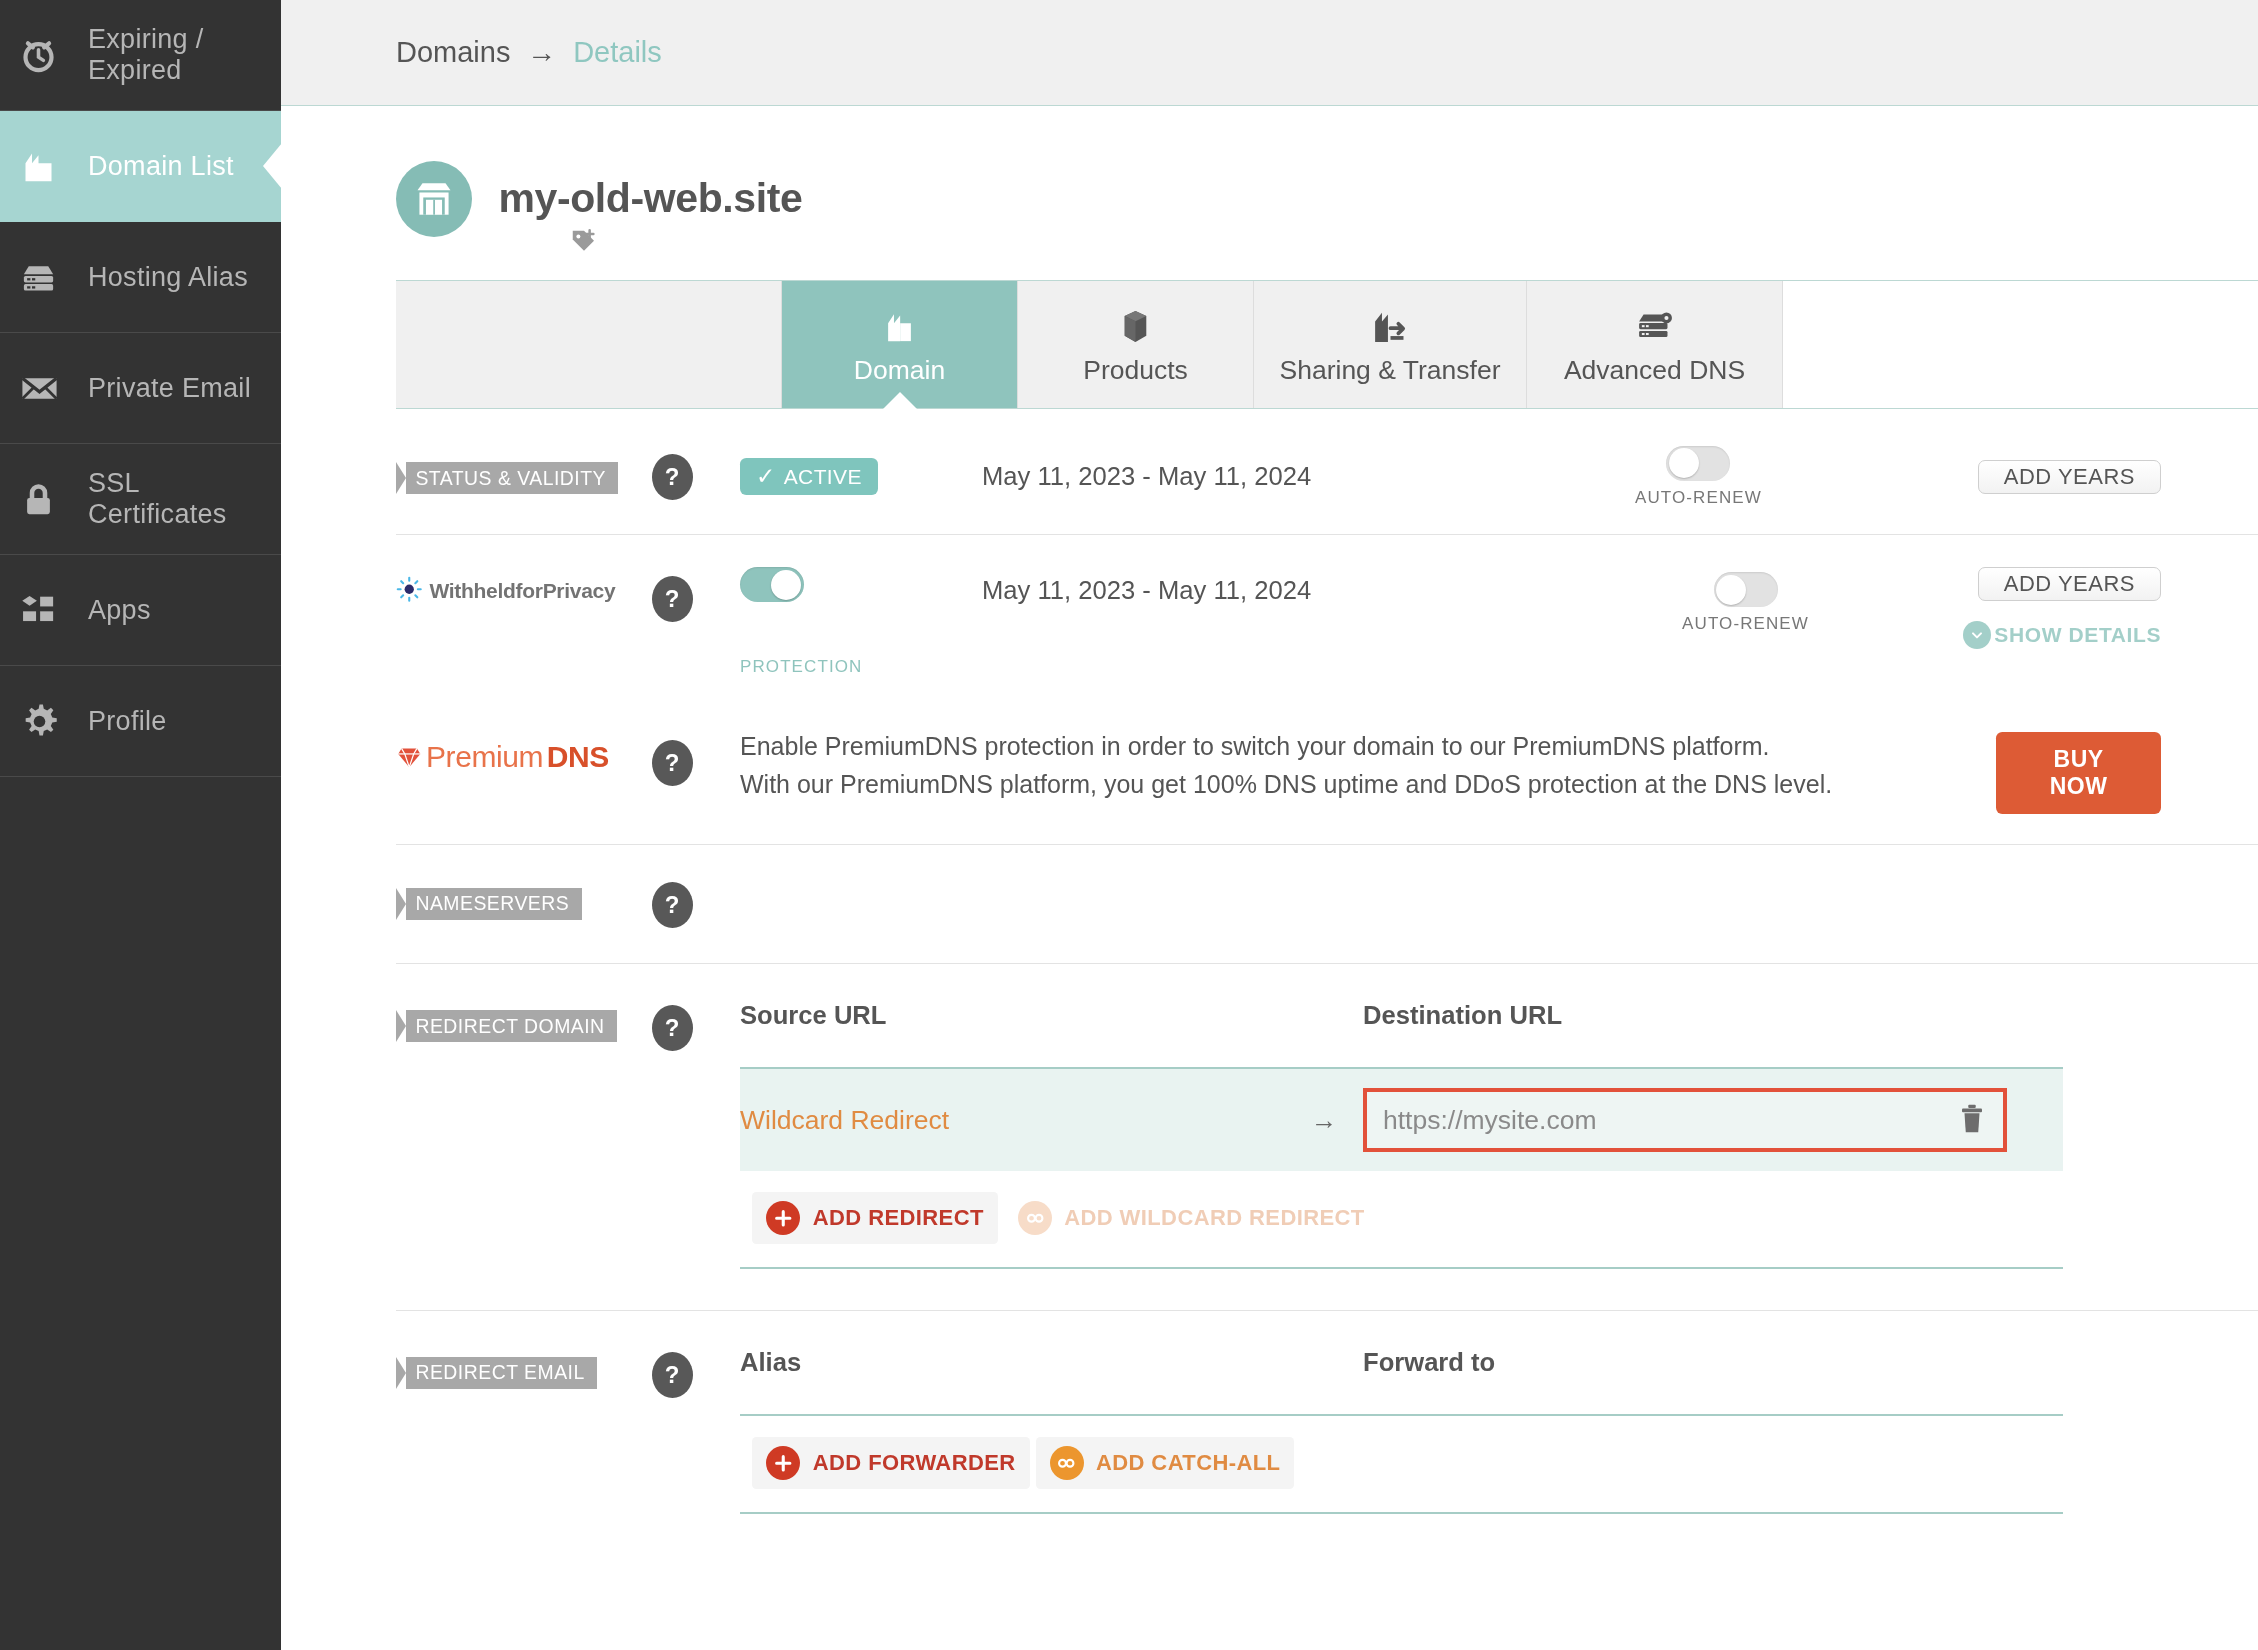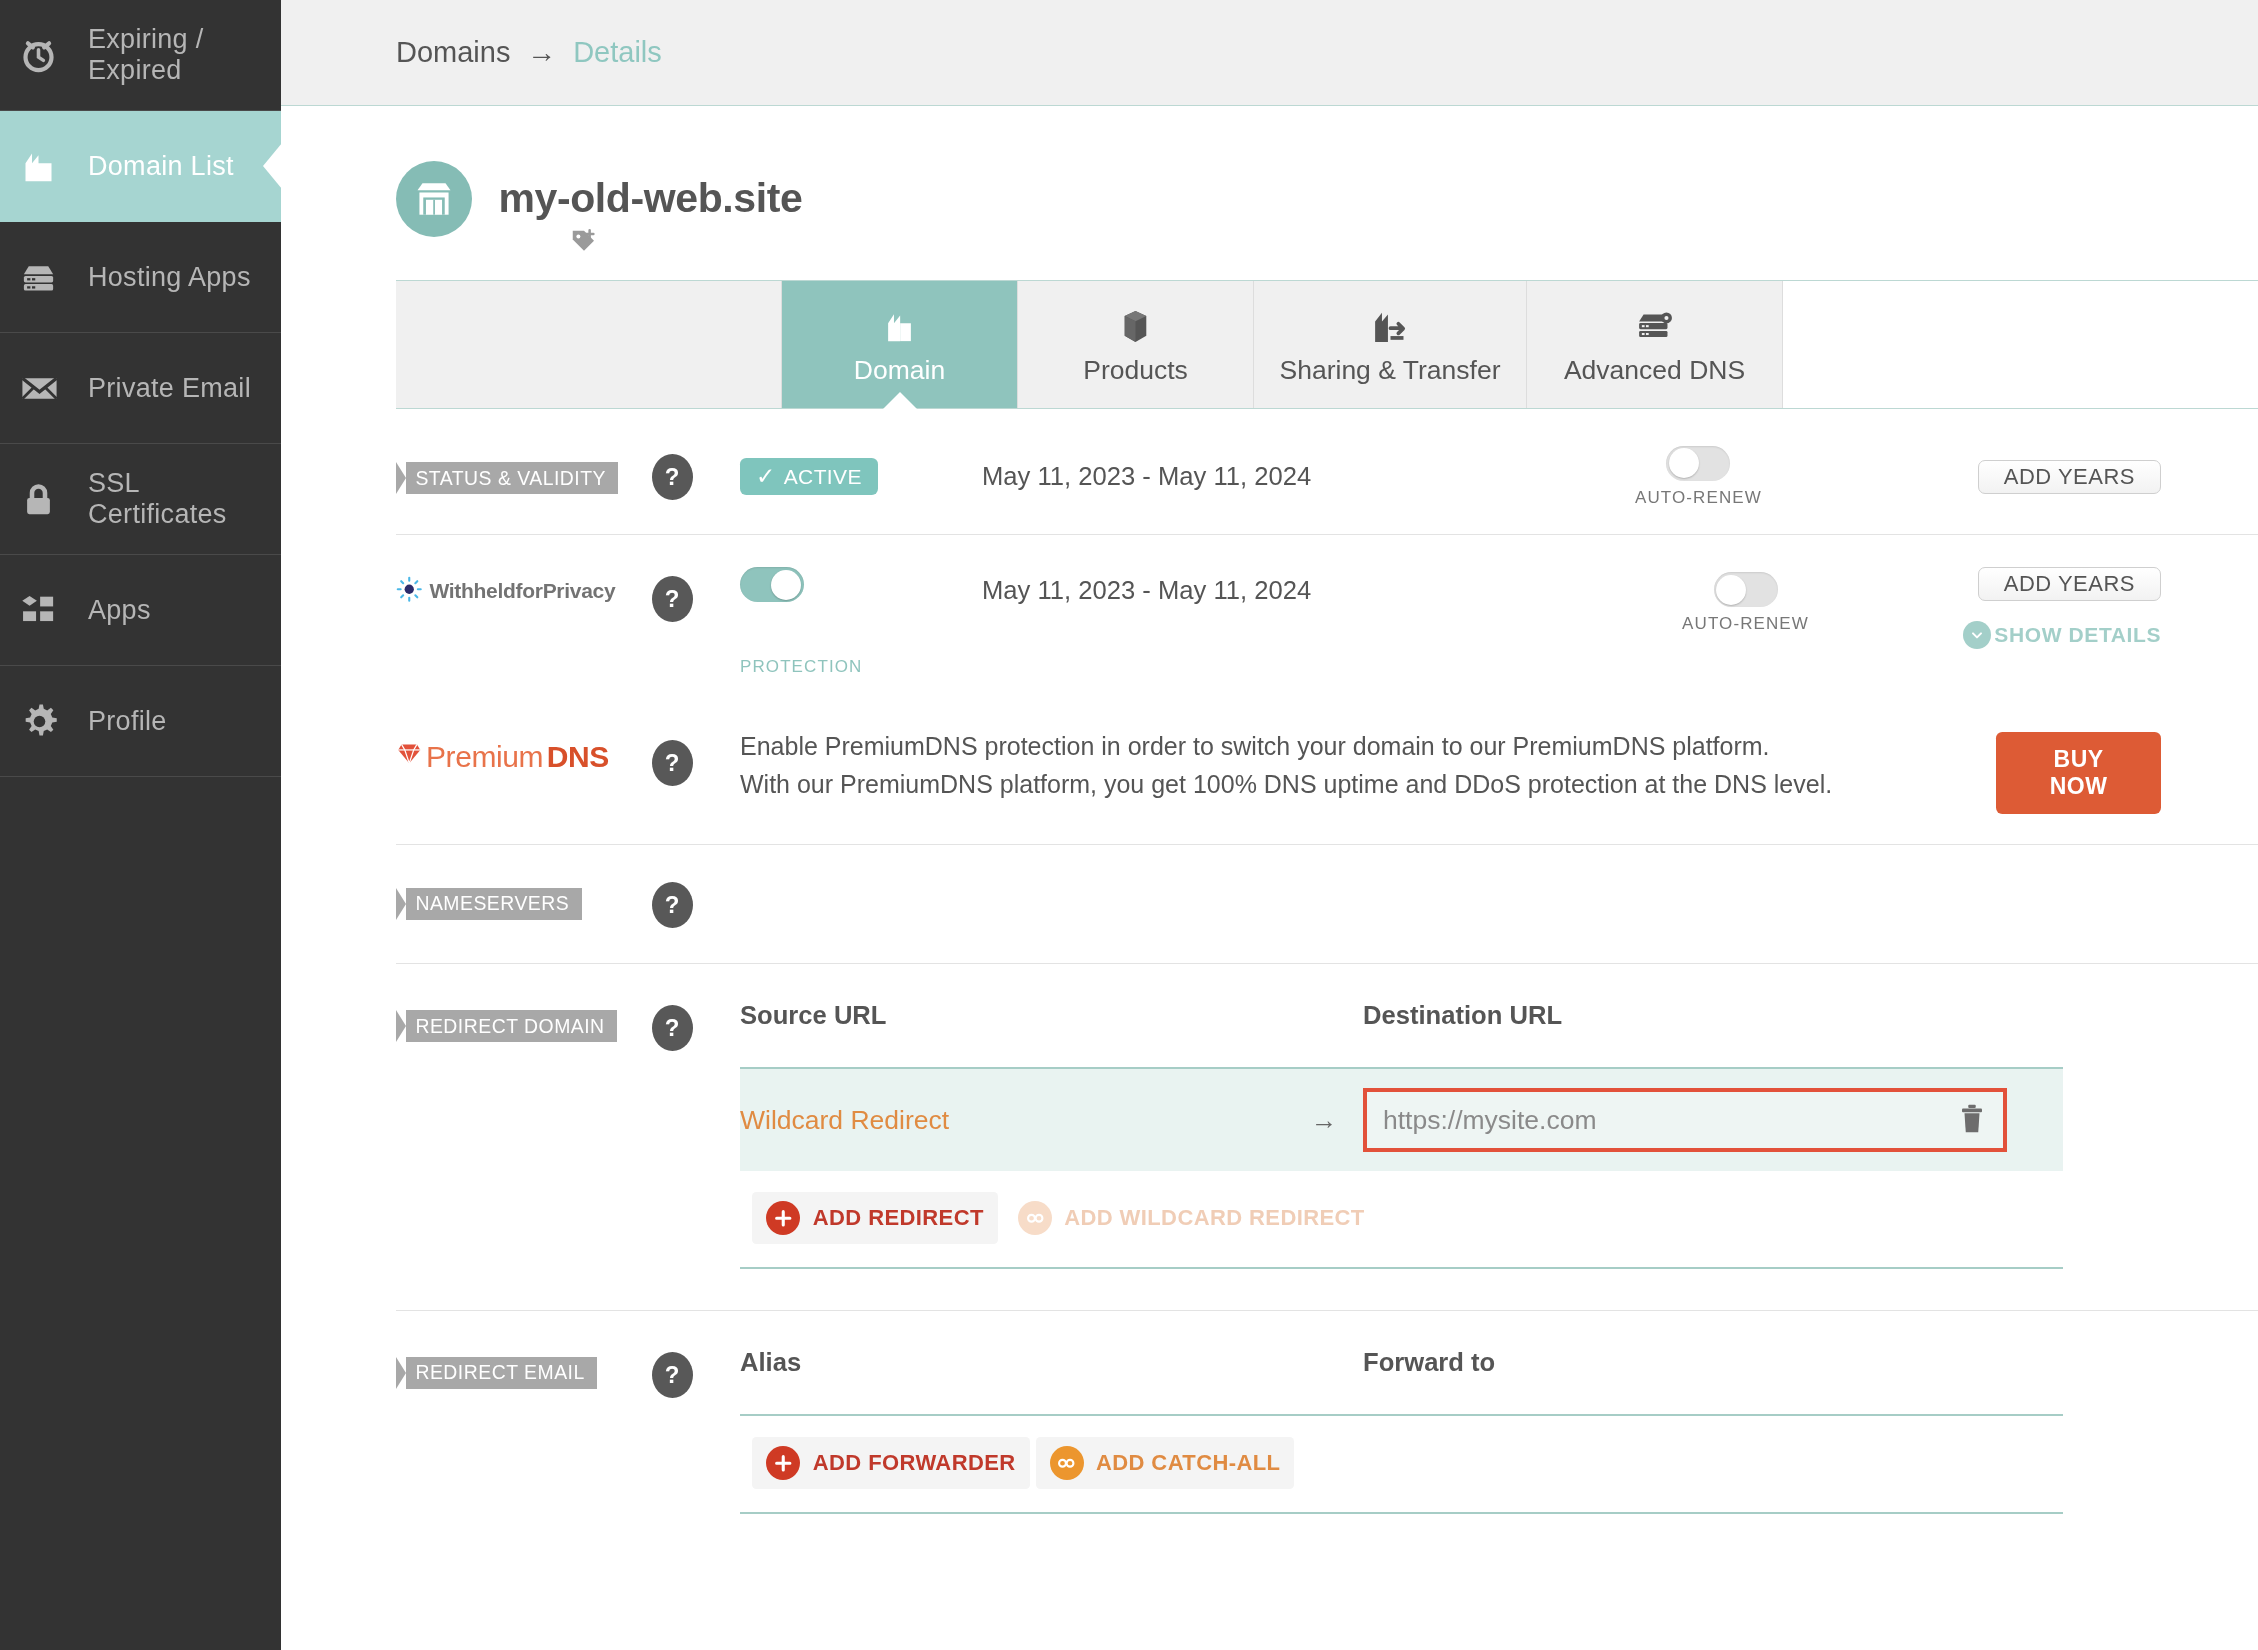--- a/index.html
+++ b/index.html
@@ -178,21 +178,21 @@
     letter-spacing: 0.6px; cursor: pointer;
   }
   .sd-circle {
     width: 28px; height: 28px; border-radius: 50%;
     background: #a3cfc9; display: flex; align-items: center; justify-content: center;
   }
 
   .wfp-logo { display: flex; align-items: center; gap: 7px; }
   .wfp-text { font-size: 21px; font-weight: bold; color: #737373; letter-spacing: -0.3px; }
 
-  .pdns-logo { display: flex; align-items: flex-start; gap: 3.5px; }
+  .pdns-logo { display: flex; align-items: flex-end; gap: 3.5px; }
   .pdns-premium { font-size: 30px; color: #e8734a; letter-spacing: -0.4px; }
   .pdns-dns { font-size: 30px; color: #d8502a; font-weight: bold; letter-spacing: -0.4px; }
 
   .pdns-copy { font-size: 25px; color: #555555; line-height: 1.52; }
 
   .ns-select {
     width: 408px; border-bottom: 1.8px dotted #b9b9b9;
     padding-bottom: 10.6px; display: flex; align-items: center;
     justify-content: space-between; cursor: pointer;
   }
@@ -272,21 +272,21 @@
         <svg width="39" height="39" viewBox="0 0 24 24">
             <path d="M3 10 L6 5 H18 L21 10 Z" fill="#b6b6b6"></path>
             <rect x="3" y="11" width="18" height="4" rx="1" fill="#b6b6b6"></rect>
             <rect x="3" y="16" width="18" height="4" rx="1" fill="#b6b6b6"></rect>
             <rect x="5" y="12.4" width="2" height="1.4" fill="#333"></rect>
             <rect x="8" y="12.4" width="2" height="1.4" fill="#333"></rect>
             <rect x="5" y="17.4" width="2" height="1.4" fill="#333"></rect>
             <rect x="8" y="17.4" width="2" height="1.4" fill="#333"></rect>
           </svg>
       </span>
-      <span>Hosting Apps</span>
+      <span>Hosting Alias</span>
     </div>
 
     <div class="nav-item">
       <span class="ico">
         <svg width="41" height="41" viewBox="0 0 24 24">
             <rect x="2" y="6" width="20" height="12" fill="#b6b6b6"></rect>
             <path d="M2 6 L12 14 L22 6" fill="none" stroke="#333333" stroke-width="2"></path>
             <path d="M2 18 L9 11 M22 18 L15 11" stroke="#333333" stroke-width="1.6" fill="none"></path>
           </svg>
       </span>

